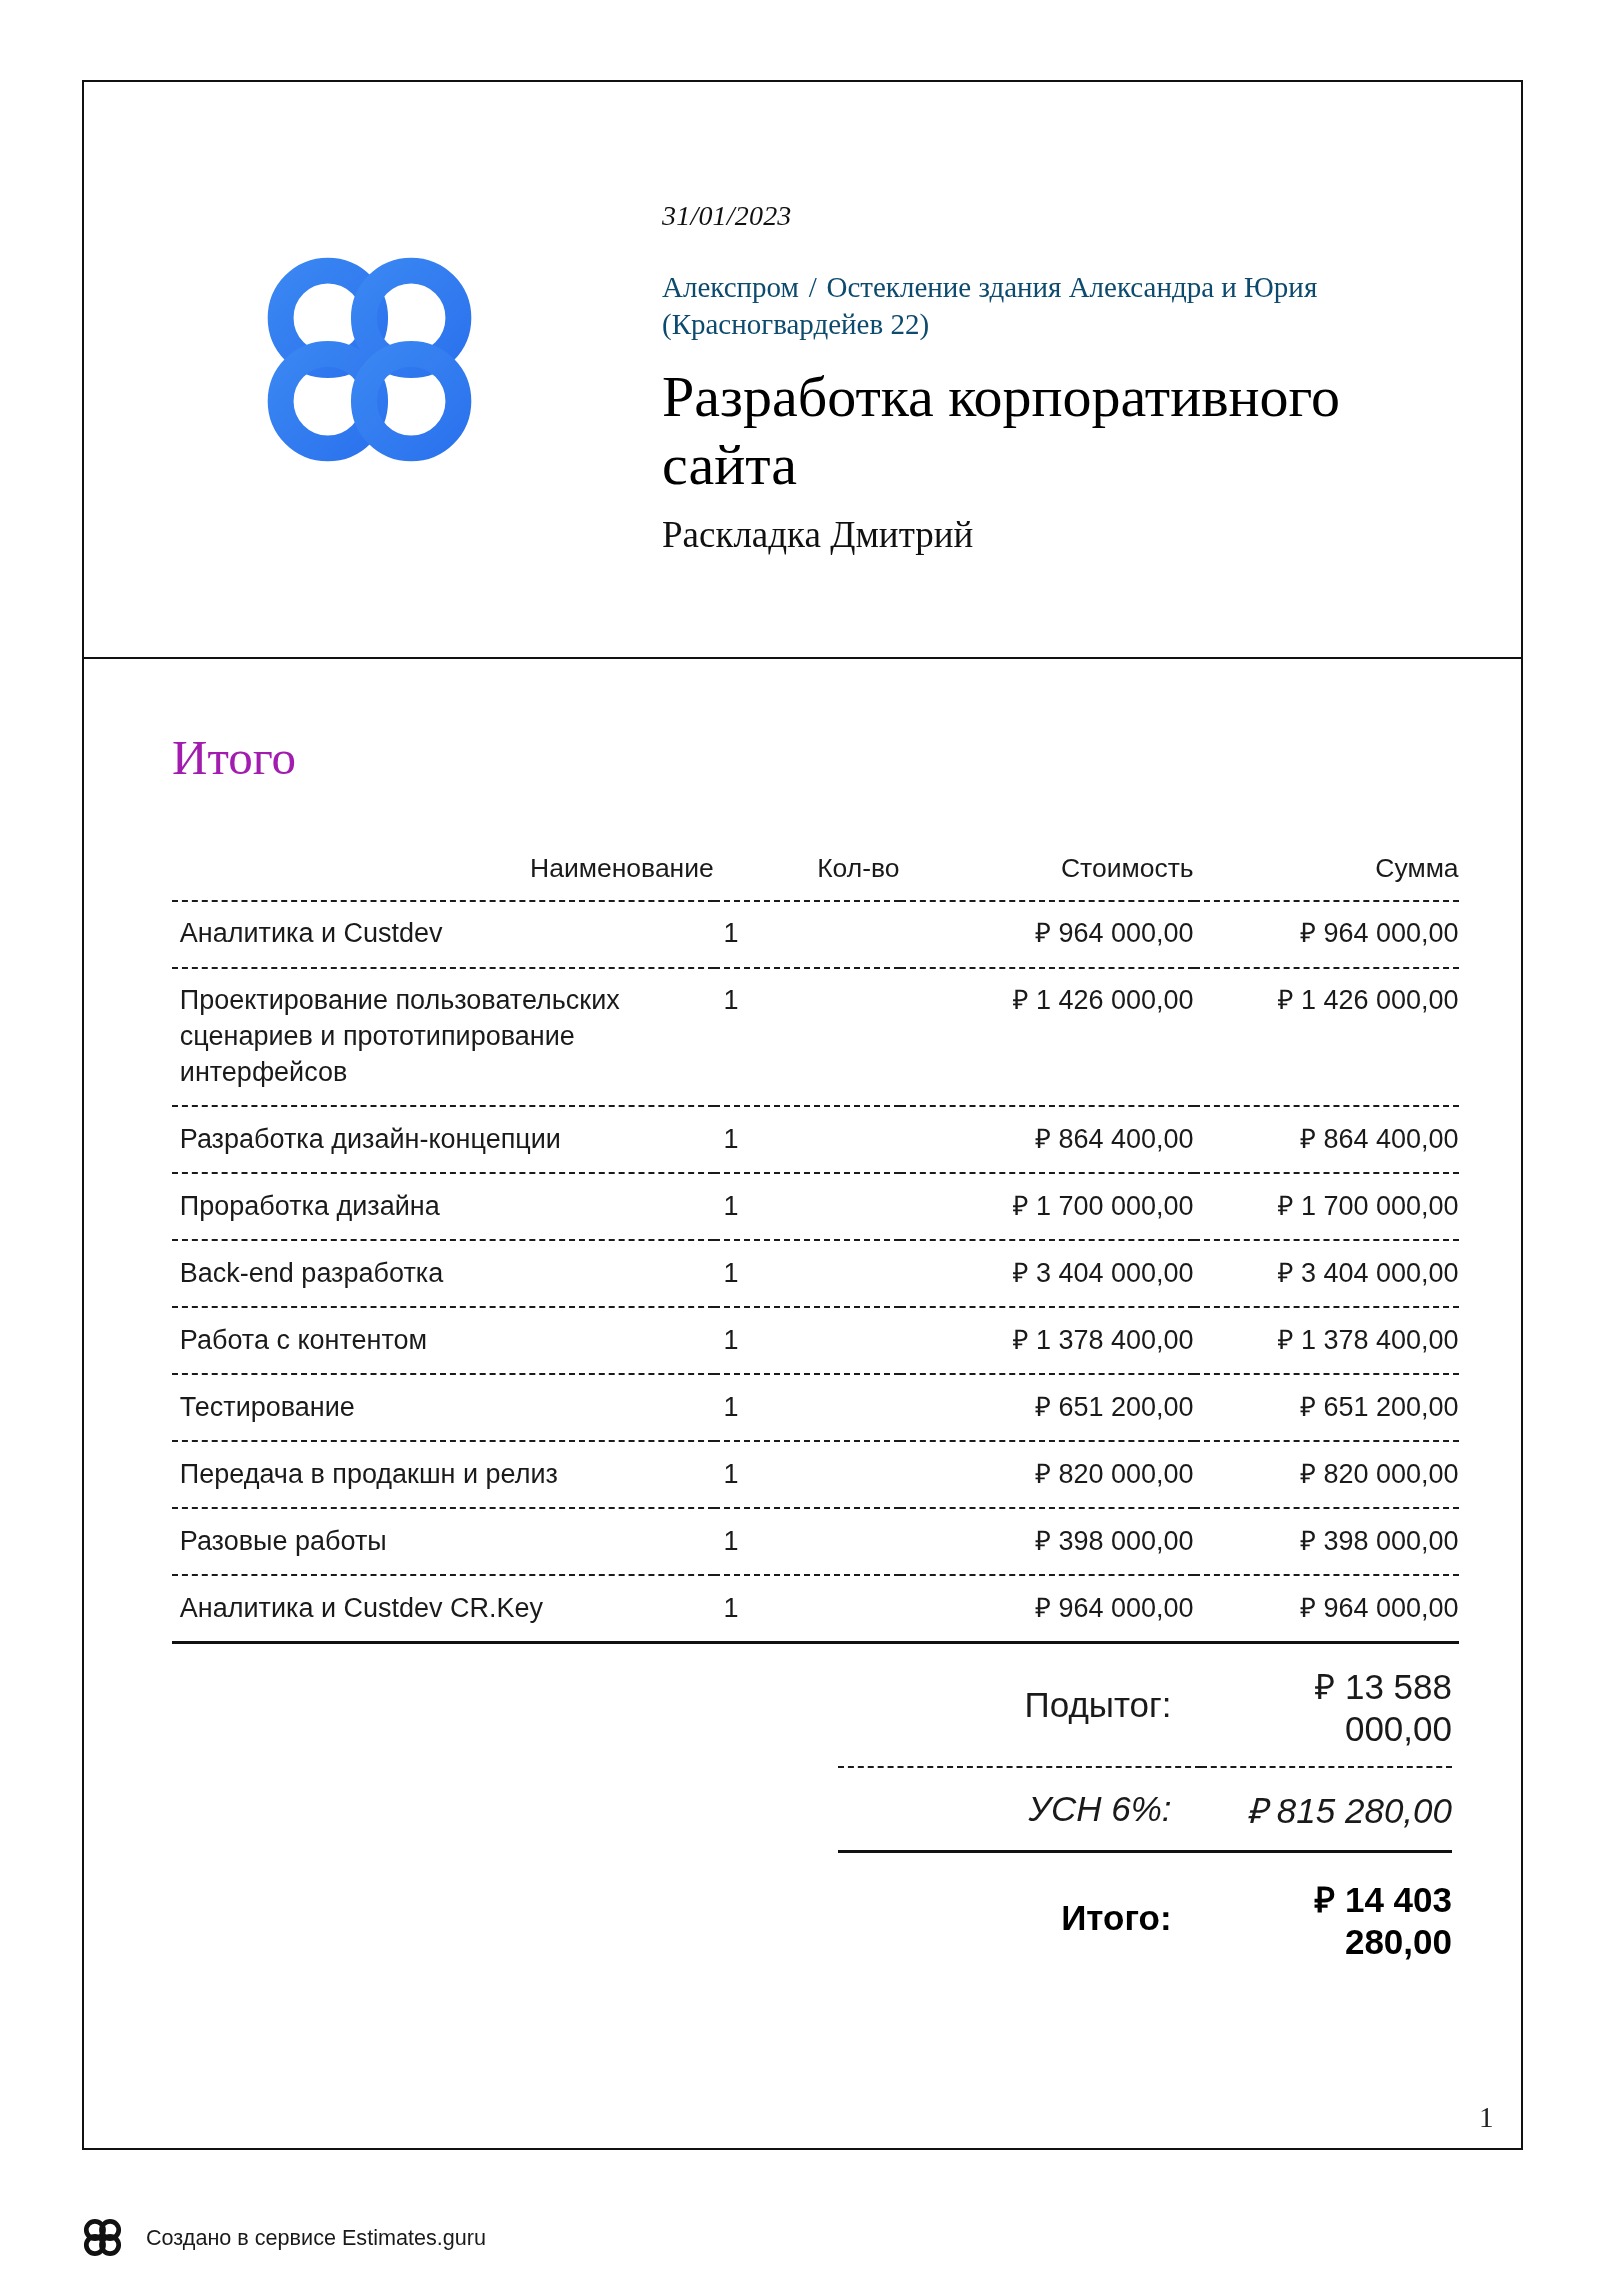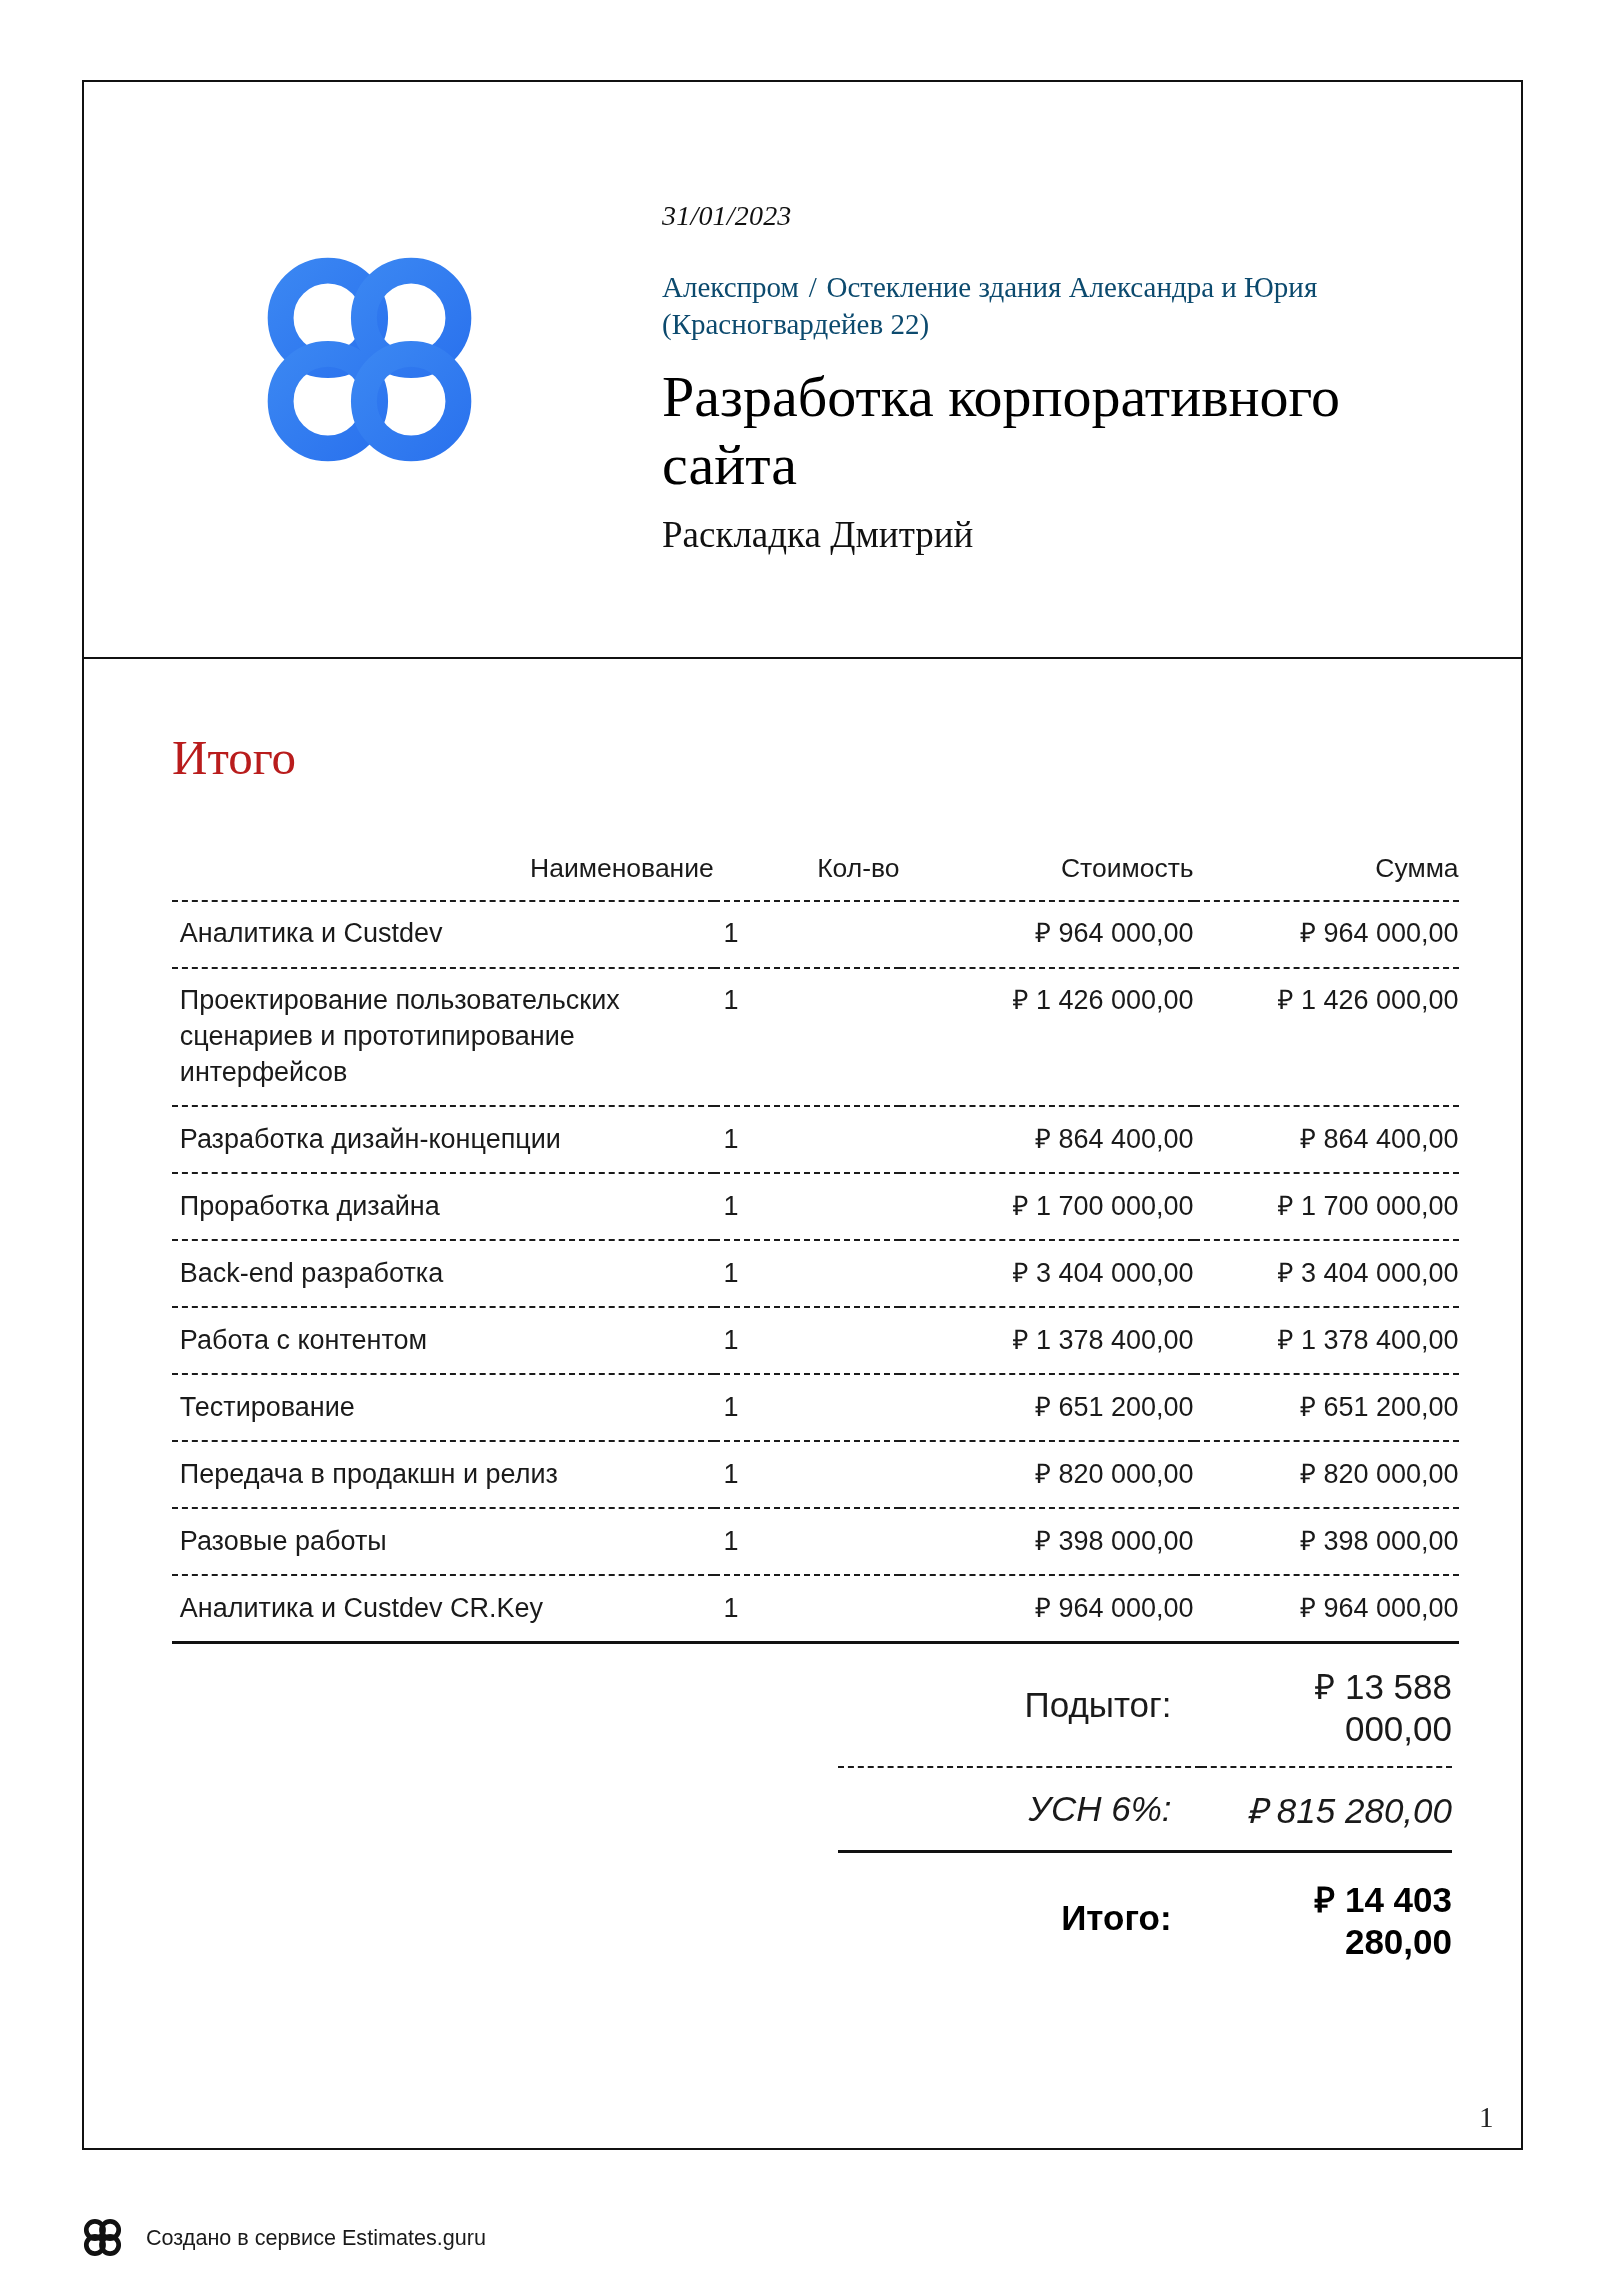--- a/index.html
+++ b/index.html
@@ -100,21 +100,21 @@
     top: 557px;
     width: 100%;
   }
 
   #section-heading {
     font-family: "Liberation Serif", serif;
     font-size: 49px;
     font-weight: normal;
     margin: 0;
     padding: 90px 0 0 88px;
-    color: #b91c1c;
+    color: #a21caf;
   }
 
   
   #items-table {
     margin: 67px 0 0 88px;
     width: 1279px;
     border-collapse: collapse;
     table-layout: fixed;
   }
   #items-table th {

